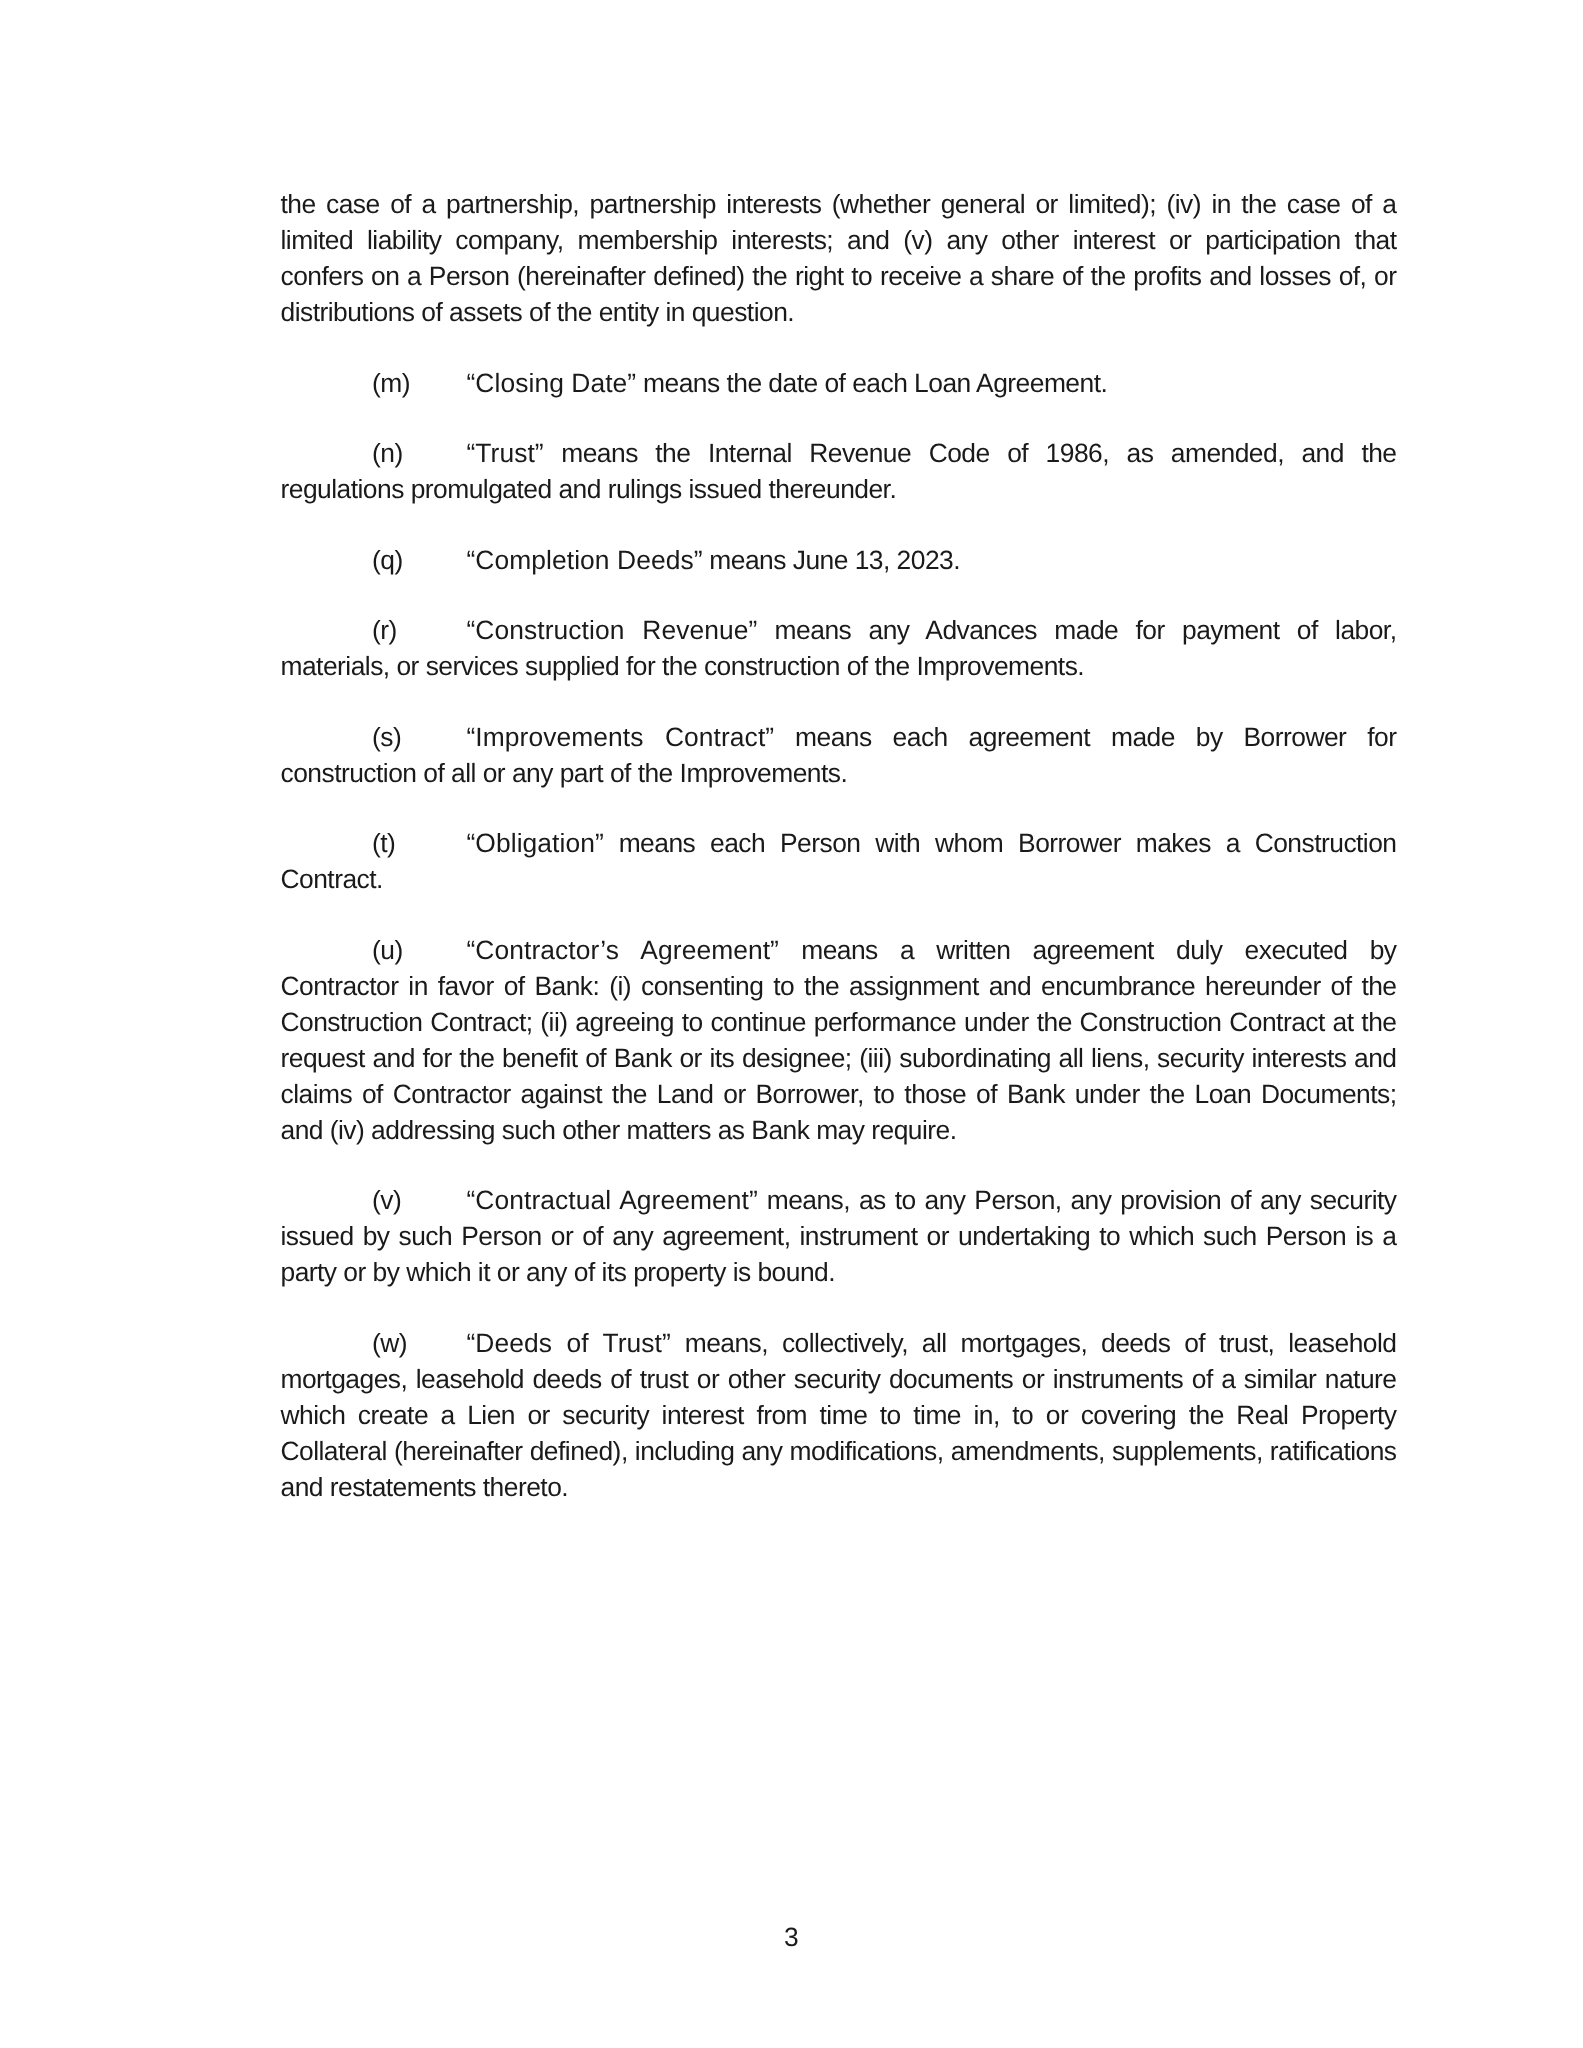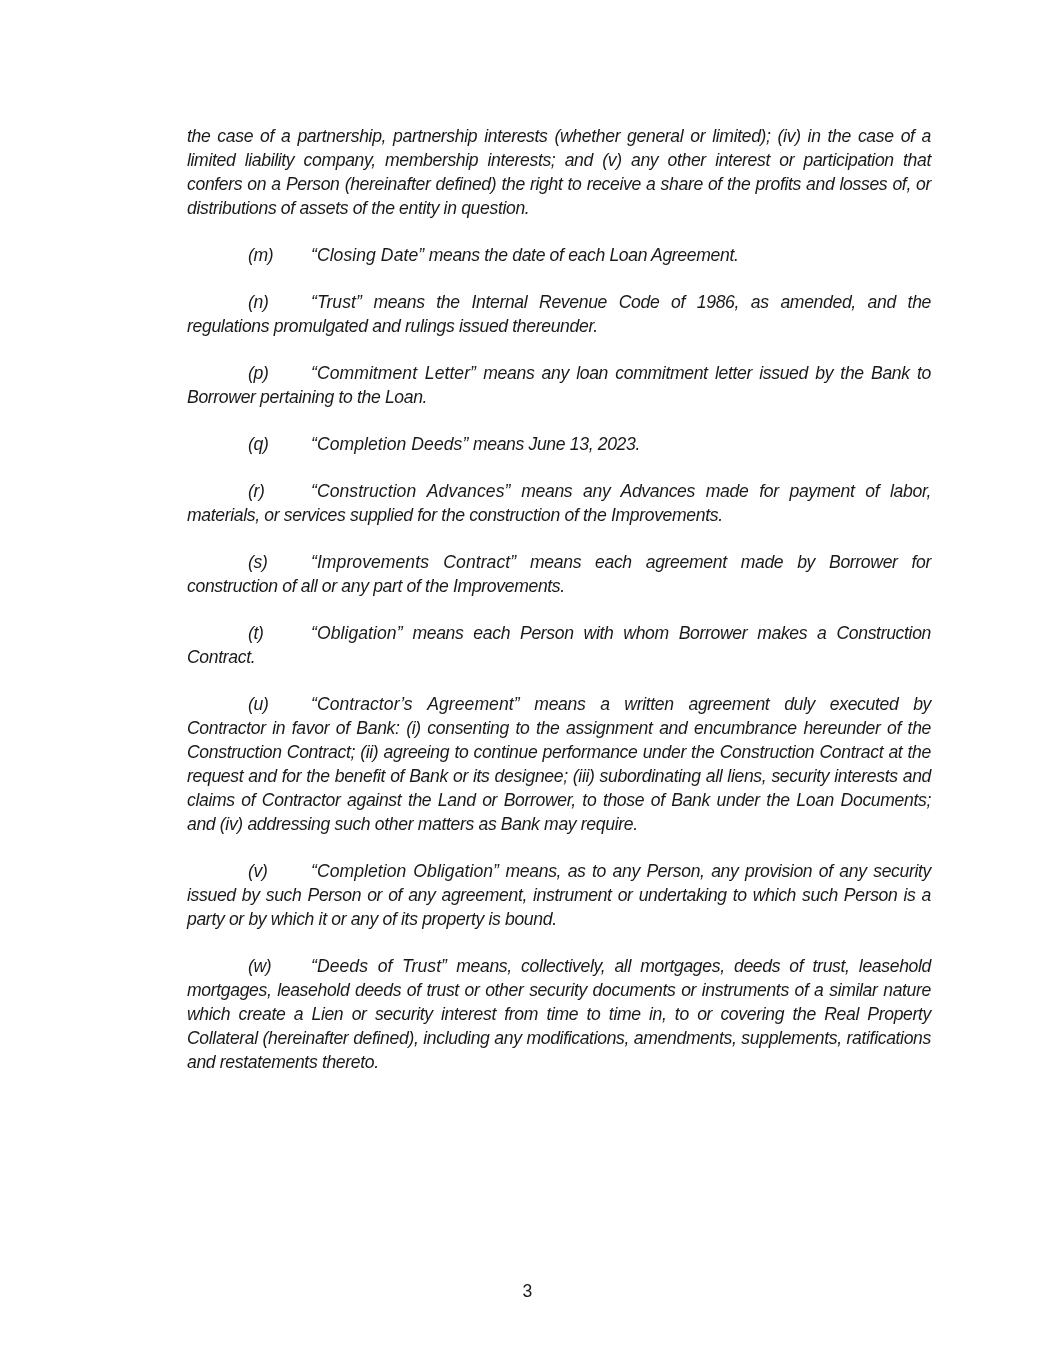--- a/index.html
+++ b/index.html
@@ -3,50 +3,49 @@
 <meta charset="utf-8">
 <style>
   html, body { margin: 0; padding: 0; background: #ffffff; }
   body { width: 1055px; height: 1365px; position: relative; overflow: hidden; }
   .page {
     position: absolute; left: 187px; top: 124px; width: 744px;
     font-family: "Liberation Sans", sans-serif;
     font-size: 17.6px; line-height: 24px; color: #1a1a1a;
     letter-spacing: -0.35px;
   }
-  .para { text-align: justify; margin: 0 0 23px 0; font-style: italic; }
+  .para { text-align: justify; margin: 0 0 23px 0; }
   .def { text-indent: 61px; }
   .label { display: inline-block; width: 63px; text-indent: 0; }
   .term { letter-spacing: 0.05px; }
   .page-number {
     position: absolute; left: 0; width: 1055px; top: 1281px; text-align: center;
     font-family: "Liberation Sans", sans-serif; font-size: 17.6px; color: #1a1a1a;
   }
 </style>
 </head>
 <body>
 
 <div class="page">
   <p class="para">the case of a partnership, partnership interests (whether general or limited); (iv) in the case of a limited liability company, membership interests; and (v) any other interest or participation that confers on a Person (hereinafter defined) the right to receive a share of the profits and losses of, or distributions of assets of the entity in question.</p>
 
   <p class="para def"><span class="label">(m)</span><span class="term">“Closing Date”</span><span> means the date of each Loan Agreement.</span></p>
 
   <p class="para def"><span class="label">(n)</span><span class="term">“Trust”</span><span> means the Internal Revenue Code of 1986, as amended, and the regulations promulgated and rulings issued thereunder.</span></p>
 
 
-  <p class="para def"><span class="label">(p)</span><span class="term">“Commitment Letter”</span><span> means any loan commitment letter issued by the Bank to Borrower pertaining to the Loan.</span></p>
 
   <p class="para def"><span class="label">(q)</span><span class="term">“Completion Deeds”</span><span> means June 13, 2023.</span></p>
 
-  <p class="para def"><span class="label">(r)</span><span class="term">“Construction Advances”</span><span> means any Advances made for payment of labor, materials, or services supplied for the construction of the Improvements.</span></p>
+  <p class="para def"><span class="label">(r)</span><span class="term">“Construction Revenue”</span><span> means any Advances made for payment of labor, materials, or services supplied for the construction of the Improvements.</span></p>
 
   <p class="para def"><span class="label">(s)</span><span class="term">“Improvements Contract”</span><span> means each agreement made by Borrower for construction of all or any part of the Improvements.</span></p>
 
   <p class="para def"><span class="label">(t)</span><span class="term">“Obligation”</span><span> means each Person with whom Borrower makes a Construction Contract.</span></p>
 
   <p class="para def"><span class="label">(u)</span><span class="term">“Contractor’s Agreement”</span><span> means a written agreement duly executed by Contractor in favor of Bank: (i) consenting to the assignment and encumbrance hereunder of the Construction Contract; (ii) agreeing to continue performance under the Construction Contract at the request and for the benefit of Bank or its designee; (iii) subordinating all liens, security interests and claims of Contractor against the Land or Borrower, to those of Bank under the Loan Documents; and (iv) addressing such other matters as Bank may require.</span></p>
 
-  <p class="para def"><span class="label">(v)</span><span class="term">“Completion Obligation”</span><span> means, as to any Person, any provision of any security issued by such Person or of any agreement, instrument or undertaking to which such Person is a party or by which it or any of its property is bound.</span></p>
+  <p class="para def"><span class="label">(v)</span><span class="term">“Contractual Agreement”</span><span> means, as to any Person, any provision of any security issued by such Person or of any agreement, instrument or undertaking to which such Person is a party or by which it or any of its property is bound.</span></p>
 
   <p class="para def"><span class="label">(w)</span><span class="term">“Deeds of Trust”</span><span> means, collectively, all mortgages, deeds of trust, leasehold mortgages, leasehold deeds of trust or other security documents or instruments of a similar nature which create a Lien or security interest from time to time in, to or covering the Real Property Collateral (hereinafter defined), including any modifications, amendments, supplements, ratifications and restatements thereto.</span></p>
 </div>
 
 <div class="page-number">3</div>
 
 </body></html>

